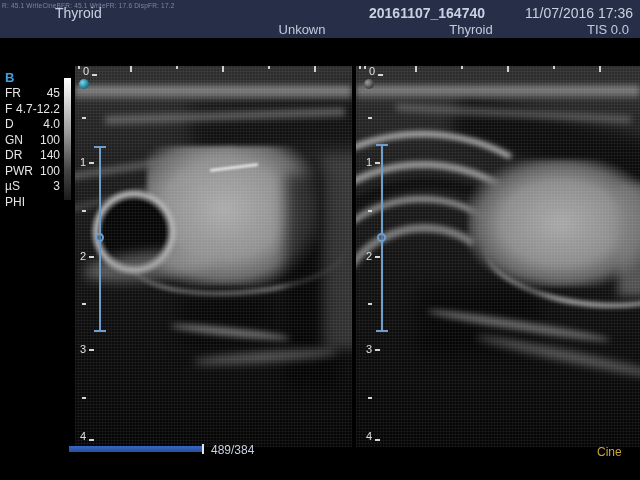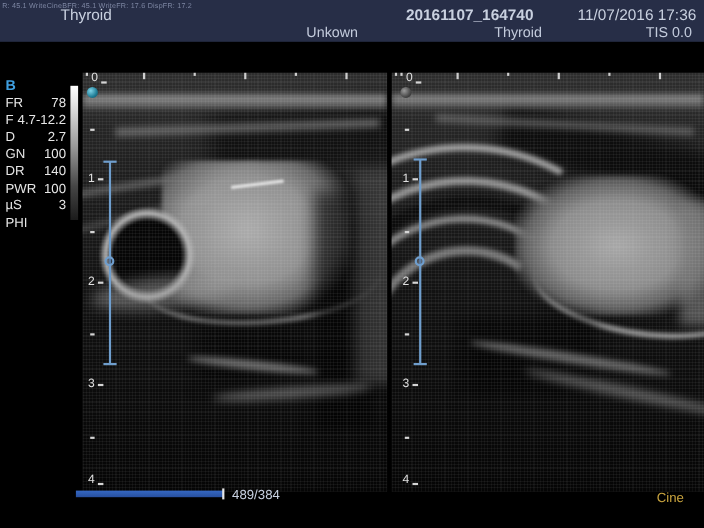--- a/index.html
+++ b/index.html
@@ -101,29 +101,29 @@
     <div id="datetime" class="h1">11/07/2016 17:36</div>
     <div class="h2" style="left:247px;">Unkown</div>
     <div class="h2" style="left:416px;">Thyroid</div>
     <div class="h2" style="left:553px;">TIS 0.0</div>
   </div>
 
   <div id="modeB">B</div>
   <div id="params">
     <div class="prow">
         <span>FR</span>
-        <span>78</span>
+        <span>45</span>
       </div>
     <div class="prow">
         <span>F</span>
         <span>4.7-12.2</span>
       </div>
     <div class="prow">
         <span>D</span>
-        <span>2.7</span>
+        <span>4.0</span>
       </div>
     <div class="prow">
         <span>GN</span>
         <span>100</span>
       </div>
     <div class="prow">
         <span>DR</span>
         <span>140</span>
       </div>
     <div class="prow">

